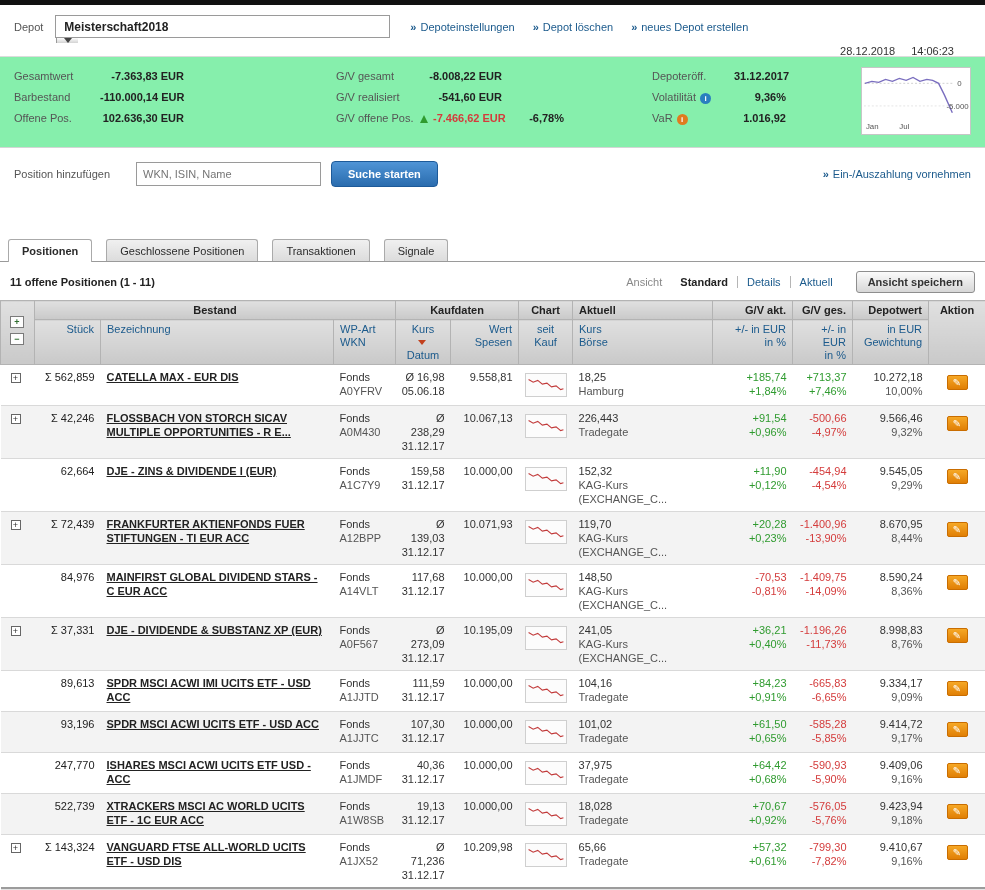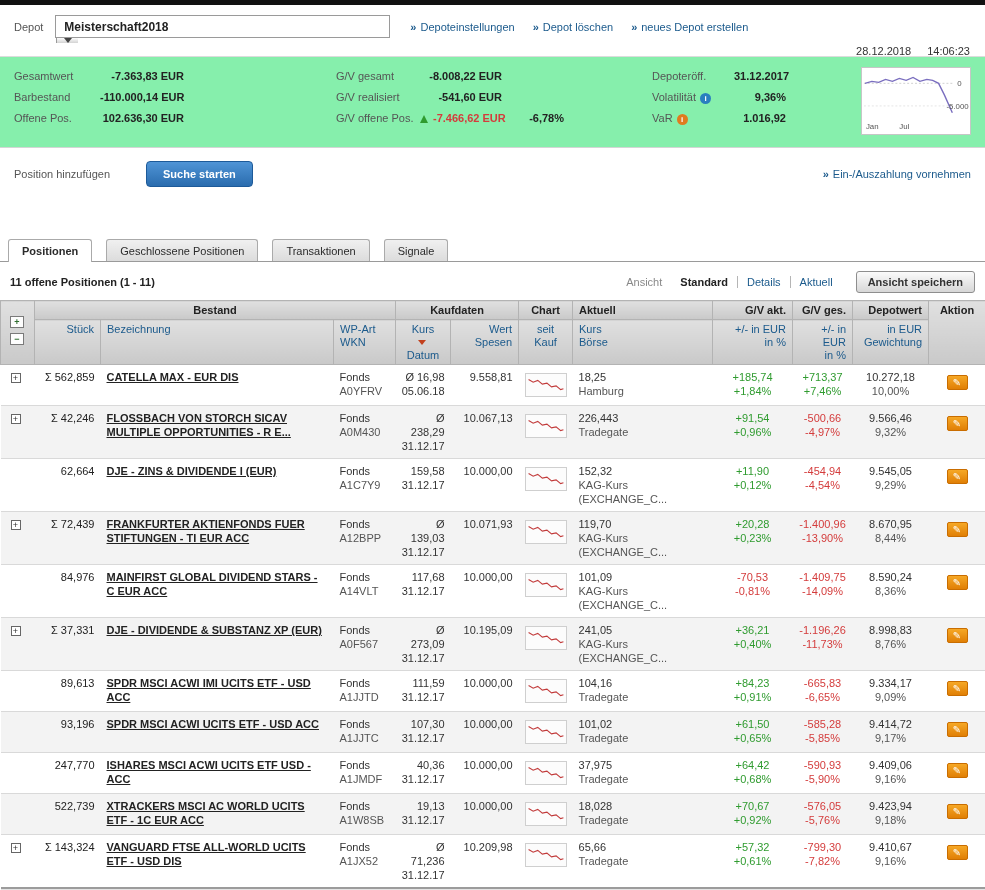--- a/index.html
+++ b/index.html
@@ -13,21 +13,21 @@
   .depot-header { position:relative; padding:10px 14px 18px; }
   .depot-row { display:flex; align-items:center; }
   .depot-label { color:#555; margin-right:12px; }
   .depot-dropdown { display:flex; width:335px; height:23px; border:1px solid #9a9a9a; background:#fff; align-items:stretch;flex-direction:column; }
   .depot-name { flex:1; font-weight:bold; font-size:12px; padding:4px 8px; color:#222; }
   .dd-btn { width:22px; border:none; border-left:1px solid #9a9a9a; background:linear-gradient(#fdfdfd,#d3d3d3); display:flex; align-items:center; justify-content:center; }
   .caret { width:0; height:0; border-left:4px solid transparent; border-right:4px solid transparent; border-top:5px solid #444; }
   .depot-links { display:flex; gap:18px; margin-left:20px; }
   .hlink { color:#1b5a8c; text-decoration:none; white-space:nowrap; }
   .dbl::before { content:"»"; font-weight:bold; margin-right:4px; }
-  .datetime { position:absolute; right:15px; top:40px; color:#333; }
+  .datetime { position:absolute; right:31px; top:40px; color:#333; }
   .datetime .d { margin-right:16px; }
 
   
   .summary { background:#86efac; border-top:1px solid #dcdcdc; border-bottom:1px solid #d5d5d5; padding:10px 14px 12px; display:flex; align-items:flex-start; }
   .sum-col { display:grid; row-gap:3px; align-content:start; line-height:18px; }
   .sum-col1 { grid-template-columns:86px 84px; width:170px; }
   .sum-col2 { grid-template-columns:84px 82px 62px; margin-left:152px; }
   .sum-col3 { grid-template-columns:82px 52px; margin-left:88px; }
   .lbl { color:#555; white-space:nowrap; }
   .val { font-weight:bold; color:#222; text-align:right; white-space:nowrap; }
@@ -74,21 +74,21 @@
   tbody tr { height:41px; }
   tr.alt td { background:#f3f3f3; }
   .c-expand { padding-left:10px; }
   .expand-box { display:inline-block; width:10px; height:10px; border:1px solid #666; line-height:8px; font-size:9px; text-align:center; color:#333; background:#fff; }
   .expand-box::before { content:"+"; }
   .expand-box.hidden { visibility:hidden; }
   .c-stueck { text-align:right; color:#222; }
   .pos-name { color:#222; font-weight:bold; text-decoration:underline; }
   .sub { color:#555; }
   .c-kurs, .c-wert { text-align:right; }
-  .c-gvakt, .c-gvges, .c-depot { text-align:center; }
+  .c-gvakt, .c-gvges, .c-depot { text-align:right; }
   .c-chart { text-align:center; padding-top:8px; }
   .spark { display:inline-block; width:42px; height:24px; background:#fcfcfc; border:1px solid #cfcfcf; }
   .c-aktion { text-align:center; padding-top:10px; }
   .action-icon { display:inline-block; width:21px; height:15px; background:linear-gradient(#f6a826,#e07f05); border:1px solid #c96d00; border-radius:2px; color:#fff; font-size:10px; line-height:14px; text-align:center; }
   .action-icon::before { content:"✎"; }
   .pos { color:#2f9b2f; } .neg { color:#d43c3c; }
   .gewicht { color:#555; }
 
   tfoot td { line-height:14px; }
   .sum-row td { background:#e4e4e4; border-top:2px solid #9c9c9c; border-bottom:1px solid #c0c0c0; font-weight:bold; padding:6px; }
@@ -161,20 +161,21 @@
       <polyline points="3,15 10,13 17,14 24,11 31,13 38,10 45,12 52,9 59,13 66,11 72,12 78,15 84,27 92,45" fill="none" stroke="#7a6ebf" stroke-width="1.4"></polyline>
       <text class="chart-lbl" x="97" y="18" data-interactable="false">0</text>
       <text class="chart-lbl" x="86" y="41" data-interactable="false">-5.000</text>
       <text class="chart-lbl" x="4" y="62" data-interactable="false">Jan</text>
       <text class="chart-lbl" x="38" y="62" data-interactable="false">Jul</text>
     </svg>
   </div>
 
   <div class="search-row" data-interactable="false">
     <span class="search-label" data-interactable="false">Position hinzufügen</span>
+    <input class="search-input" type="text" data-interactable="true" placeholder="WKN, ISIN, Name" style="">
     <button class="btn-primary" data-interactable="true">Suche starten</button>
     <a class="hlink dbl payout-link" data-interactable="true">Ein-/Auszahlung vornehmen</a>
   </div>
 
   <div class="tabs" data-interactable="false">
     <div class="tab active" data-interactable="true">Positionen</div>
     <div class="tab" data-interactable="true">Geschlossene Positionen</div>
     <div class="tab" data-interactable="true">Transaktionen</div>
     <div class="tab" data-interactable="true">Signale</div>
   </div>
@@ -418,21 +419,21 @@
             <div data-interactable="false">31.12.17</div>
           </td>
     <td class="c-wert">
             <div data-interactable="false">10.000,00</div>
             <div class="sub" data-interactable="false"></div>
           </td>
     <td class="c-chart"><span class="spark" data-interactable="true"><svg viewBox="0 0 42 24" width="40" height="22">
                 <polyline points="2,6 7,9 12,7 17,11 22,10 27,14 32,13 37,17 40,16" fill="none" stroke="#c23b3b" stroke-width="1.2"></polyline>
               </svg></span></td>
     <td class="c-aktuell">
-            <div data-interactable="false">101,09</div>
+            <div data-interactable="false">148,50</div>
             <div class="sub" data-interactable="false">KAG-Kurs (EXCHANGE_C...</div>
           </td>
     <td class="c-gvakt">
             <div class="signed neg" data-interactable="false">-70,53</div>
             <div class="signed neg" data-interactable="false">-0,81%</div>
           </td>
     <td class="c-gvges">
             <div class="signed neg" data-interactable="false">-1.409,75</div>
             <div class="signed neg" data-interactable="false">-14,09%</div>
           </td>

